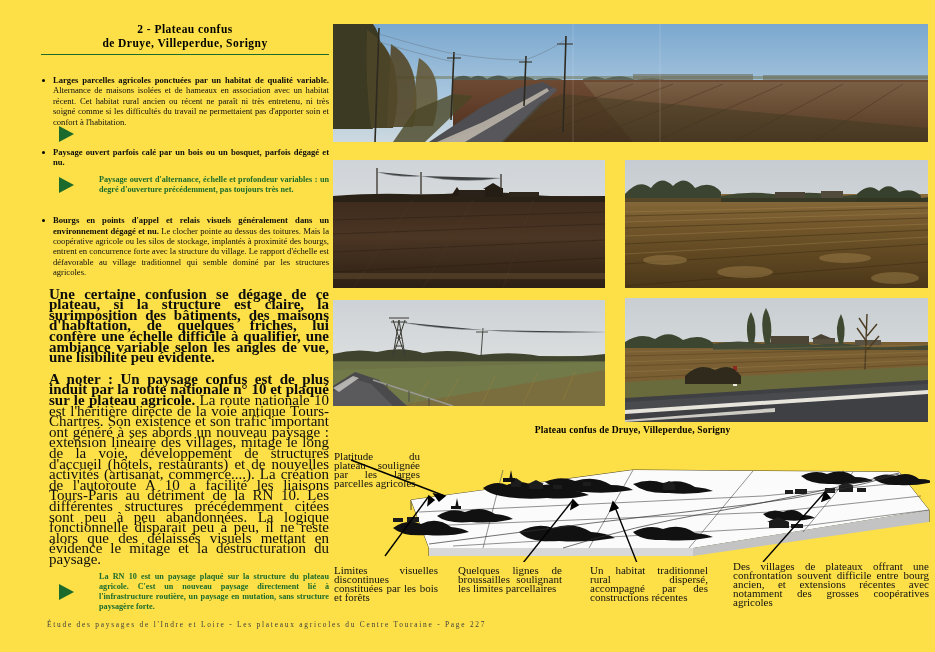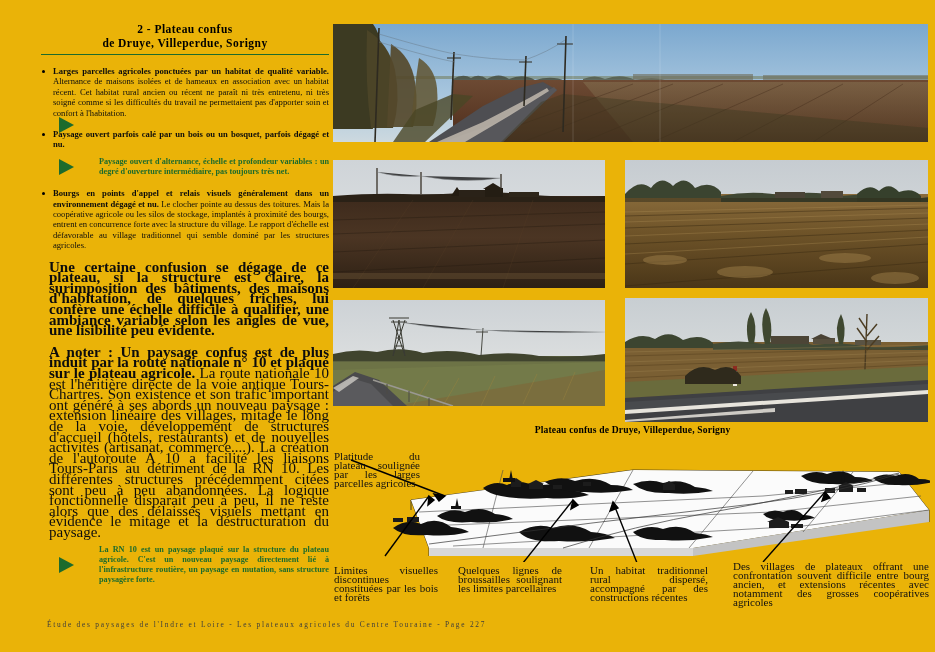--- a/index.html
+++ b/index.html
@@ -2,38 +2,38 @@
 <html lang="fr"><head>
 <meta charset="utf-8">
 <style>
   html,body{margin:0;padding:0;background:#ffffff;}
   body{
     width:935px;height:652px;overflow:hidden;position:relative;
     font-family:"Liberation Serif", serif;
     color:#0d0d0d;
     -webkit-font-smoothing:antialiased;
   }
-  .page{position:absolute;inset:0;background:#eab308;}
+  .page{position:absolute;inset:0;background:#fde047;}
 
   
   .left-col{
     position:absolute;left:41px;top:22px;width:288px;
   }
   .unit-title{
     text-align:center;font-weight:bold;font-size:11.5px;line-height:14px;
     letter-spacing:.45px;color:#000;
   }
   .unit-title .l2{display:block;}
   .title-rule{
     margin-top:4px;border-top:1.6px solid #1d6b2c;width:100%;height:0;
   }
 
   ul.bullets{list-style:none;margin:0;padding:0;}
   li.bullet{
-    position:relative;padding-left:12px;margin-top:11px;
+    position:relative;padding-left:12px;margin-top:20px;
     font-size:8.6px;line-height:10.4px;text-align:justify;
   }
   li.bullet::before{
     content:"";position:absolute;left:1px;top:3.6px;
     width:3.2px;height:3.2px;border-radius:50%;background:#000;
   }
   .lead{font-weight:bold;}
 
   .green-note{
     position:relative;margin:7px 0 0 0;padding-left:58px;
@@ -115,21 +115,21 @@
       </li>
       <div class="green-note">
         <span class="tri"></span>
       </div>
 
       <li class="bullet">
         <span class="lead">Paysage ouvert parfois calé par un bois ou un bosquet, parfois dégagé et nu.</span>
       </li>
       <div class="green-note">
         <span class="tri"></span>
-        <span>Paysage ouvert d'alternance, échelle et profondeur variables : un degré d'ouverture intermédiaire, pas toujours très net.</span>
+        <span>Paysage ouvert d'alternance, échelle et profondeur variables : un degré d'ouverture précédemment, pas toujours très net.</span>
       </div>
 
       <li class="bullet">
         <span class="lead">Bourgs en points d'appel et relais visuels généralement dans un environnement dégagé et nu.</span><span> Le clocher pointe au dessus des toitures. Mais la coopérative agricole ou les silos de stockage, implantés à proximité des bourgs, entrent en concurrence forte avec la structure du village. Le rapport d'échelle est défavorable au village traditionnel qui semble dominé par les structures agricoles.</span>
       </li>
     </ul>
 
     <p class="para bold">Une certaine confusion se dégage de ce plateau, si la structure est claire, la surimposition des bâtiments, des maisons d'habitation, de quelques friches, lui confère une échelle difficile à qualifier, une ambiance variable selon les angles de vue, une lisibilité peu évidente.</p>
 
     <p class="para"><span class="lead">A noter : Un paysage confus  est de plus induit par la route nationale n° 10 et plaqué sur le plateau agricole.</span><span> La route nationale 10 est l'héritière directe de la voie antique Tours-Chartres. Son existence et son trafic important ont généré à ses abords un nouveau paysage : extension linéaire des villages, mitage le long de la voie, développement de structures d'accueil (hôtels, restaurants) et de nouvelles activités (artisanat, commerce....). La création de l'autoroute A 10 a facilité les liaisons Tours-Paris au détriment de la RN 10. Les différentes structures précédemment citées sont peu à peu abandonnées. La logique fonctionnelle disparait peu à peu, il ne reste alors que des délaissés visuels mettant en évidence le mitage et la déstructuration du paysage.</span></p>

